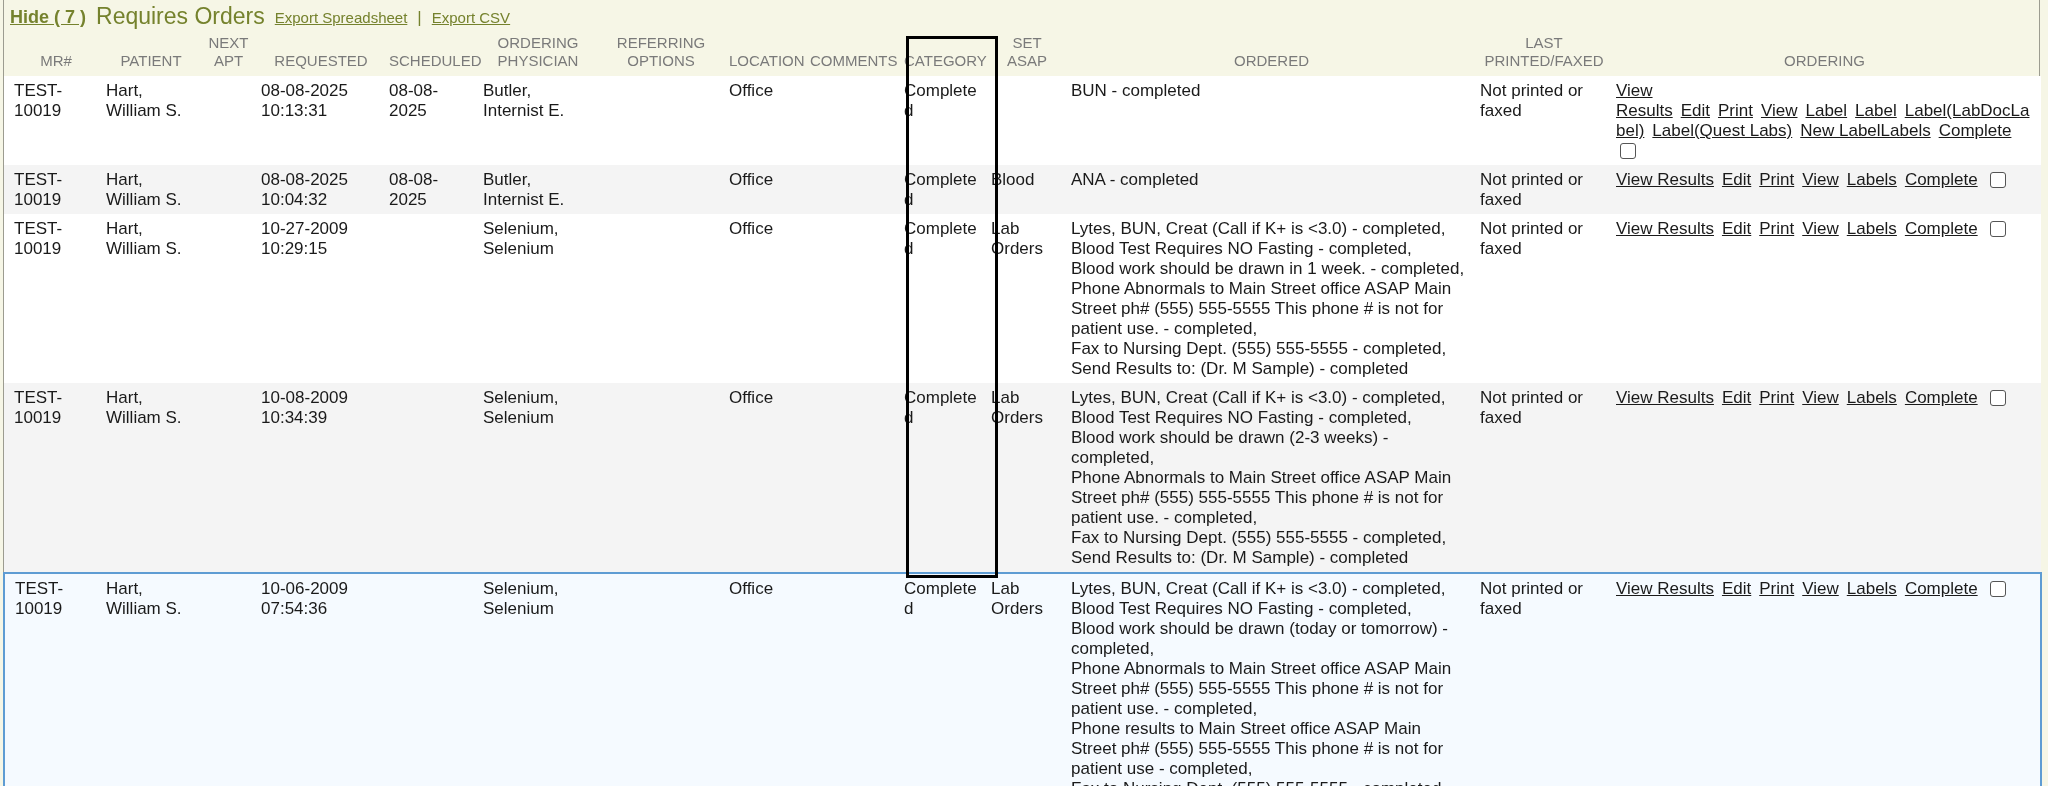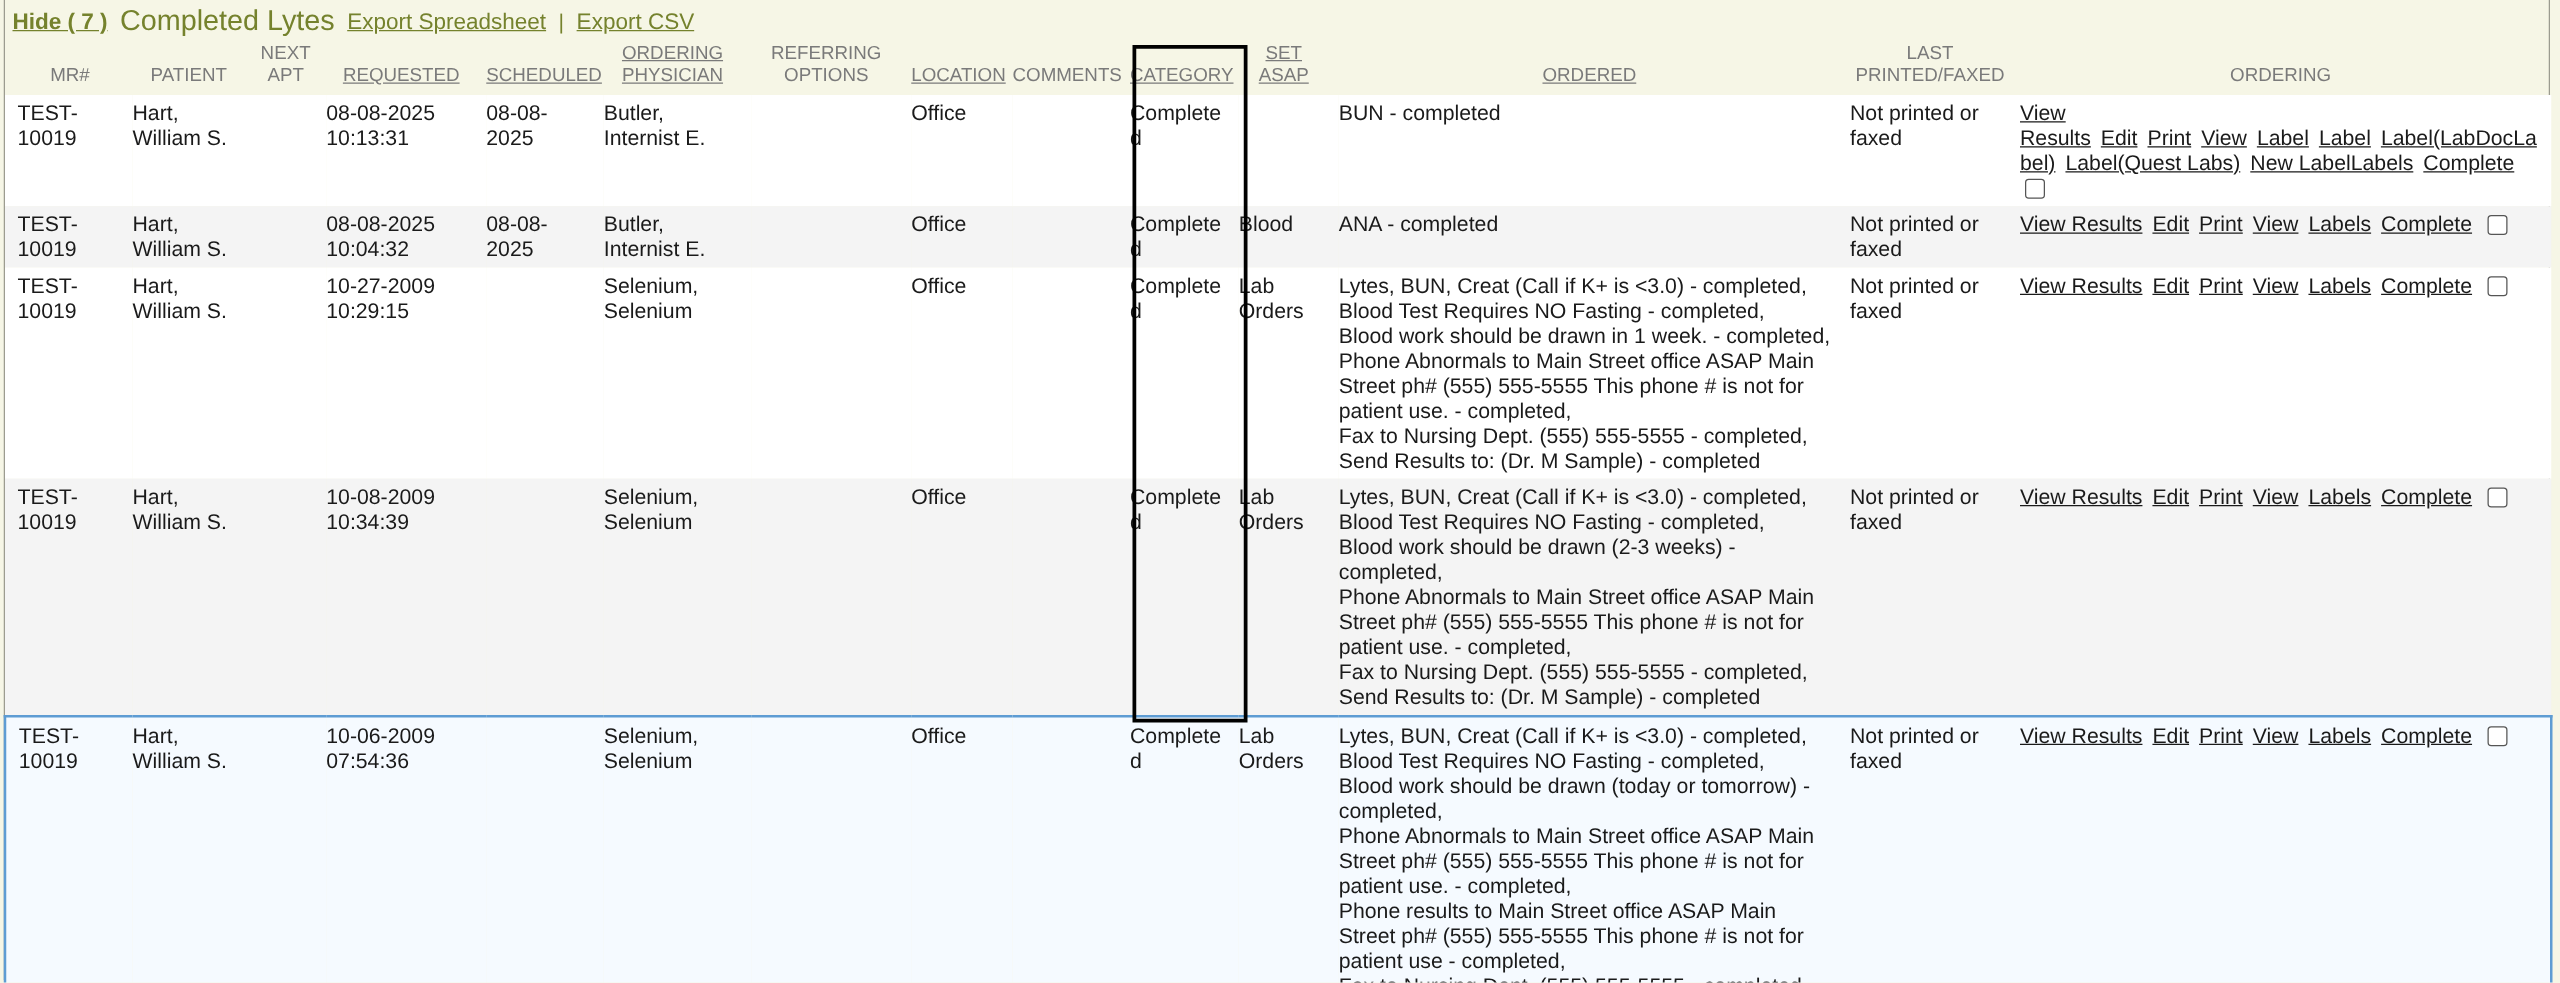--- a/index.html
+++ b/index.html
@@ -28,37 +28,37 @@
 
   
   .toolbar{
     position:absolute;left:10px;top:0;height:30px;
     display:flex;align-items:flex-end;gap:10px;
     white-space:nowrap;
   }
   .toolbar a{color:var(--accent);text-decoration:underline;cursor:pointer;}
   .hide-link{font-size:18px;font-weight:bold;line-height:26px;}
   .page-title{font-size:23px;line-height:28px;color:var(--accent);text-decoration:none;}
-  .export-link{font-size:18px;line-height:25px;}
+  .export-link{font-size:15px;line-height:25px;}
   .sep{color:var(--accent);font-size:17px;line-height:25px;}
 
   
   table{
     position:absolute;left:3px;top:29px;width:2037px;
     border-collapse:collapse;table-layout:fixed;
     font-size:17px;line-height:20px;
   }
   thead th{
     color:var(--header-text);
     font-weight:normal;font-size:15px;line-height:18px;
     text-align:center;vertical-align:bottom;
     padding:2px 8px 6px 0;
     height:47px;
   }
-  thead th .sortable{text-decoration:underline;cursor:pointer;}
+  thead th .sortable{cursor:pointer;}
   td{
     vertical-align:top;
     padding:5px 9px 4px 0;
     word-wrap:break-word;
   }
   th:first-child,td:first-child{padding-left:10px;}
   tbody tr{background:#ffffff;margin-top:40px;}
   tbody tr.alt{background:var(--alt-row);}
   tbody tr.selected{background:var(--sel-bg);}
   tbody tr:nth-child(1){height:74px;}
@@ -89,21 +89,21 @@
 </head>
 <body>
 
 <div class="page">
 
   <div class="vline left"></div>
   <div class="vline right"></div>
 
   <div class="toolbar">
     <a class="hide-link">Hide ( 7 )</a>
-    <span class="page-title">Completed Lytes</span>
+    <span class="page-title">Requires Orders</span>
     <a class="export-link">Export Spreadsheet</a>
     <span class="sep">|</span>
     <a class="export-link">Export CSV</a>
   </div>
 
   <table>
     <colgroup>
       <col style="width:102px">
         <col style="width:98px">
         <col style="width:57px">

